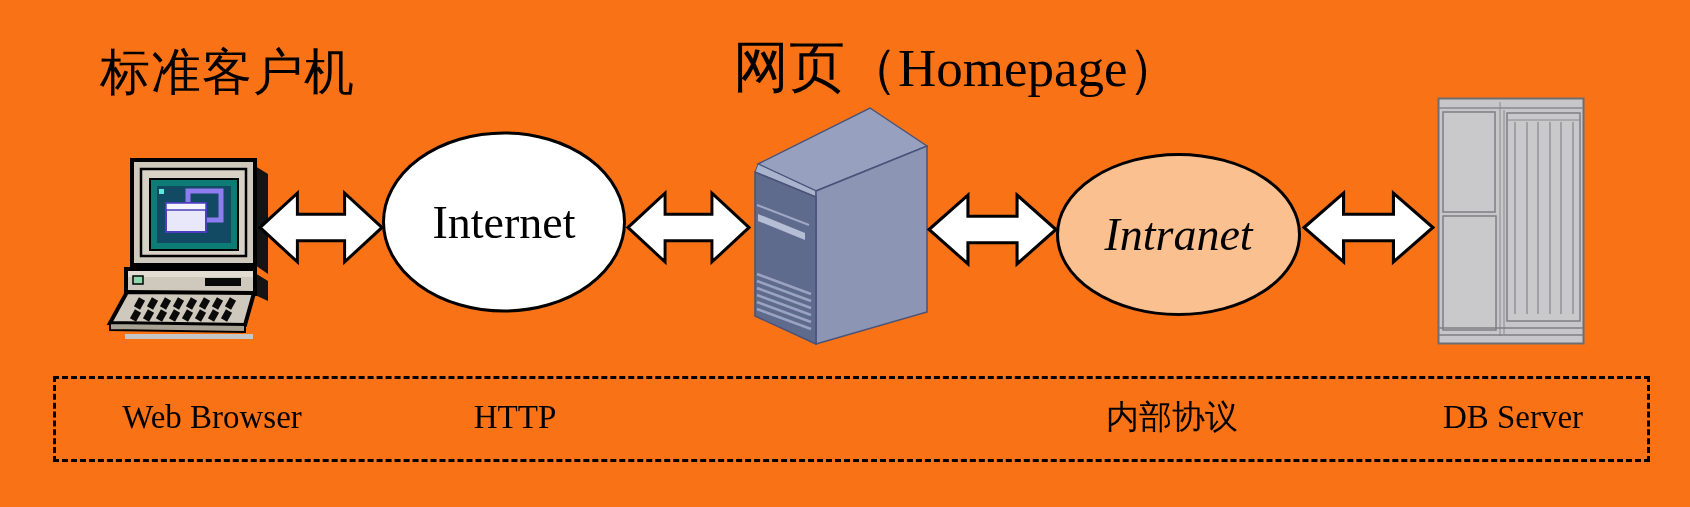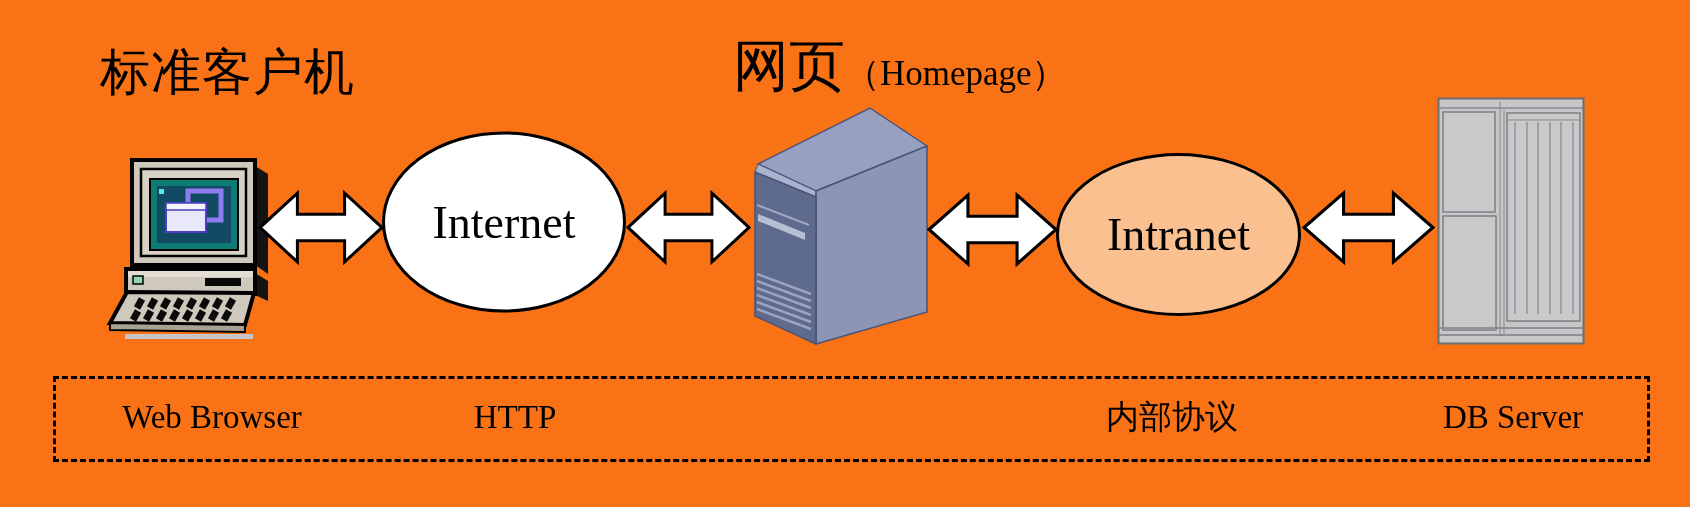--- a/index.html
+++ b/index.html
@@ -14,21 +14,21 @@
   .abs{position:absolute;}
   
   .top-label{
     position:absolute;
     white-space:nowrap;
     line-height:1;
     color:#000;
   }
   .cn-sans{font-family:"Liberation Sans", sans-serif;font-size:50px;letter-spacing:1px;}
   .homepage-cn{font-family:Liberation Mono, monospace;font-size:56px;margin-left:36px;}
-  .homepage-en{font-family:"Liberation Serif", serif;font-size:35px;}
+  .homepage-en{font-family:"Liberation Serif", serif;font-size:53px;}
   
   .node-label{
     position:absolute;
     display:flex;align-items:center;justify-content:center;
     font-family:"Liberation Serif", serif;
     font-size:46px;
     color:#000;
     pointer-events:none;
   }
   
@@ -151,21 +151,21 @@
     </g>
   </svg>
 
   <svg class="abs" style="left:927px;top:191px;" width="131" height="77" viewBox="0 0 128 76" preserveAspectRatio="none">
     <polygon points="2,38 40,4 40,25 88,25 88,4 126,38 88,72 88,51 40,51 40,72" stroke="#000" stroke-width="3" stroke-linejoin="miter" fill="#ffffff"></polygon>
   </svg>
 
   <svg class="abs" style="left:1055px;top:152px;" width="247" height="165" viewBox="0 0 247 165">
     <ellipse cx="123.5" cy="82.5" rx="121" ry="80" stroke="#000" stroke-width="3" fill="#fac090"></ellipse>
   </svg>
-  <div class="node-label" style="left:1055px;top:152px;width:247px;height:165px;">Intranet</div>
+  <div class="node-label" style="left:1055px;top:152px;width:247px;height:165px;font-style:italic;">Intranet</div>
 
   <svg class="abs" style="left:1302px;top:189px;" width="133" height="77" viewBox="0 0 128 76" preserveAspectRatio="none">
     <polygon points="2,38 40,4 40,25 88,25 88,4 126,38 88,72 88,51 40,51 40,72" stroke="#000" stroke-width="3" stroke-linejoin="miter" fill="#ffffff"></polygon>
   </svg>
 
   <svg class="abs" style="left:1437px;top:96px;" width="148" height="250" viewBox="0 0 148 250">
     <rect x="1.5" y="2.5" width="145" height="245" stroke="#6e6e72" stroke-width="2" fill="#c7c7c9"></rect>
     <line x1="2" y1="12" x2="146" y2="12" stroke="#8a8a8e" stroke-width="1.5"></line>
 
     <rect x="6" y="16" width="52" height="100" fill="#c9c9cb" stroke="#7f7f83" stroke-width="1.5"></rect>

